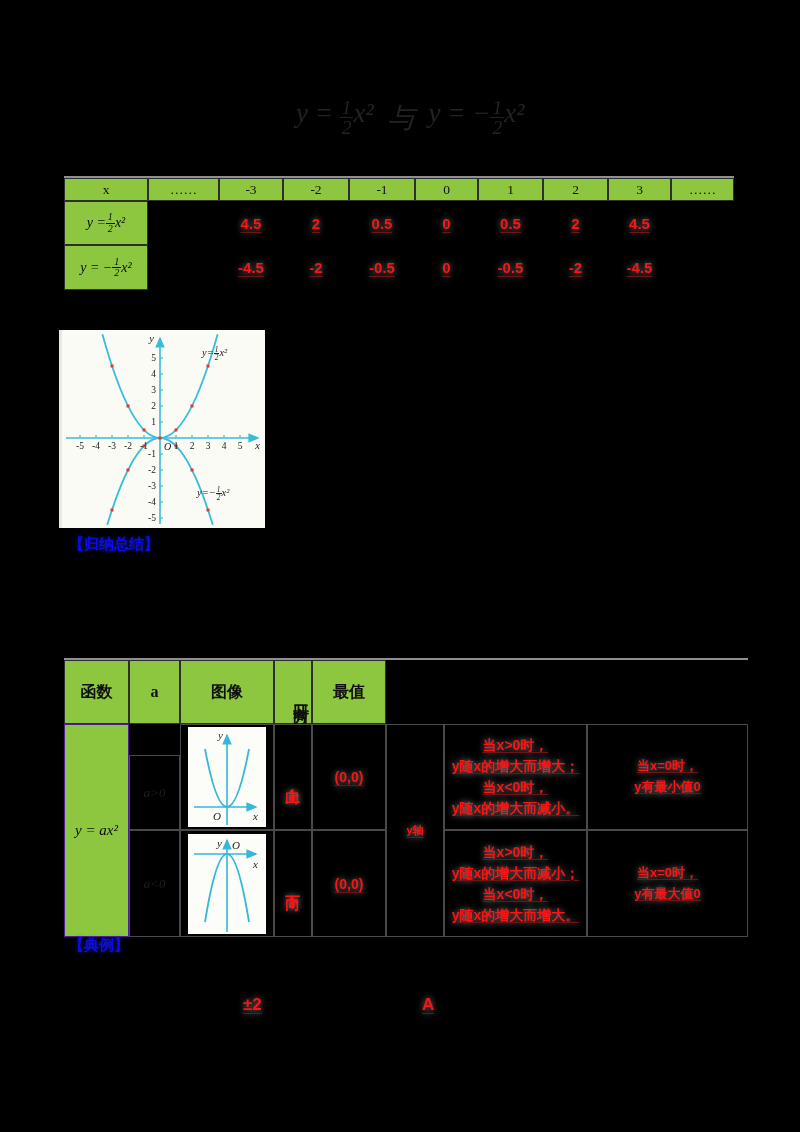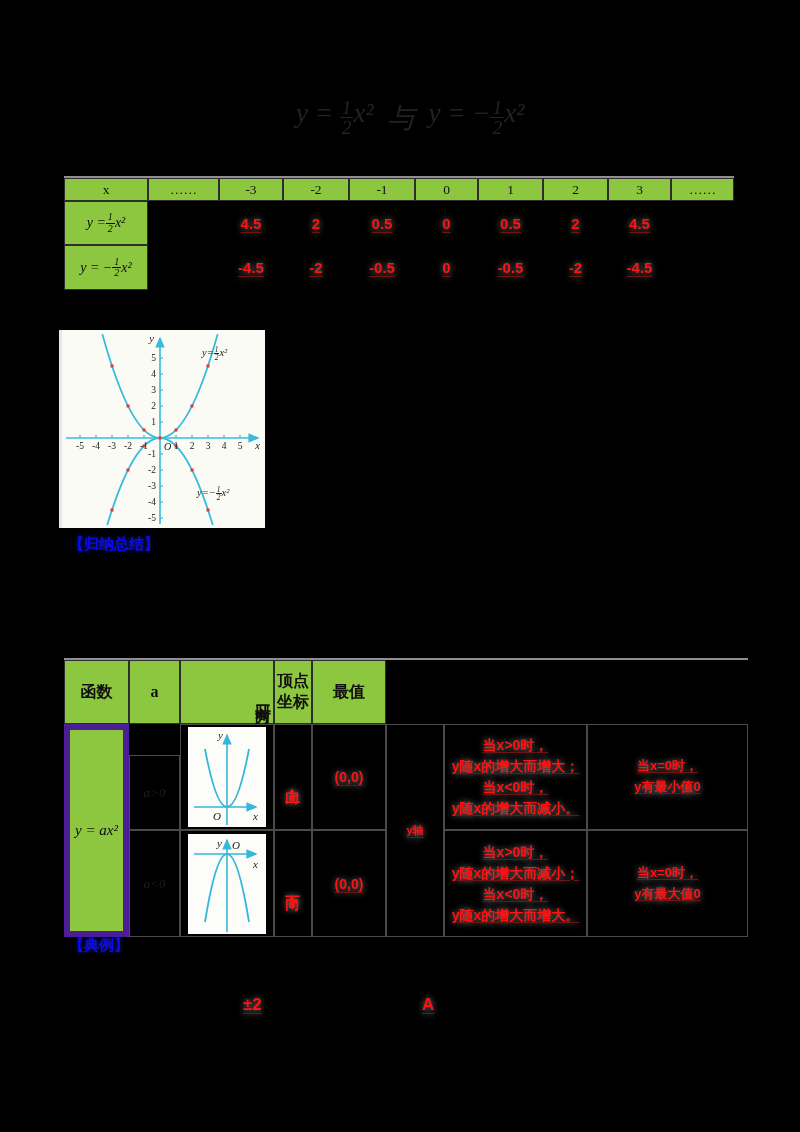--- a/index.html
+++ b/index.html
@@ -43,21 +43,21 @@
   
   .t2 { position:absolute; left:64px; top:658px; display:grid;
     grid-template-columns:65px 51px 94px 38px 74px 58px 143px 161px;
     grid-template-rows:64px 106px 107px; border-top:2px solid #8f8f8f; }
   .t2 .hc { background:#8dc63f; border:1px solid #2e2e2e; color:#101010;
     display:flex; align-items:center; justify-content:center; font-size:16px; text-align:center;font-weight:bold; }
   .t2 .hc.vert { writing-mode:vertical-rl; text-orientation:upright; letter-spacing:1px;
     display:block; padding-top:4px; text-align:center; }
   .t2 .bc { border:1px solid #4a4a4a; display:flex; align-items:center; justify-content:center;
     flex-direction:column; background:transparent; }
-  .t2 .greencell { background:#8dc63f; border:6px solid #4c1d95; color:#0d0d0d;
+  .t2 .greencell { background:#8dc63f; border:1px solid #4c1d95; color:#0d0d0d;
     display:flex; align-items:center; justify-content:center; font-style:italic; font-size:15px; }
   .t2 .acell { color:#1f1f1f; font-style:italic; font-size:13px; }
   .imgbox { width:78px; height:100px; background:#fcfcf8; }
   .dir { writing-mode:vertical-rl; text-orientation:upright; font-size:15px; line-height:1.15; }
   .mono { font-size:14px; line-height:1.5; text-align:center; }
   .mono div, .maxv div { text-decoration:underline; text-decoration-color:#6b1515; text-underline-offset:2px; }
   .maxv { font-size:13px; line-height:1.6; text-align:center; }
 
   
   .ans { position:absolute; font-size:17px; }
@@ -253,22 +253,22 @@
     <div class="curve-label" style="left:135px; top:156px;">
       <span>y=−</span><span class="frac"><span class="num">1</span><span class="den">2</span></span><span>x²</span>
     </div>
   </div>
 
   <div class="blue-label" style="left:69px; top:535px;">【归纳总结】</div>
 
   <div class="t2">
     <div class="hc">函数</div>
     <div class="hc">a</div>
+    <div class="hc">图像</div>
     <div class="hc vert">开口方向</div>
-    <div class="hc">顶点坐标</div>
     <div class="hc">最值</div>
 
     <div class="greencell" style="grid-row:2/4; grid-column:1;">y = ax²</div>
 
     <div class="bc acell" style="grid-row:2; grid-column:2;margin-top:31px;">a&gt;0</div>
     <div class="bc acell" style="grid-row:3; grid-column:2;">a&lt;0</div>
 
     <div class="bc" style="grid-row:2; grid-column:3;">
       <div class="imgbox">
         <svg width="78" height="100" viewBox="0 0 78 100">

